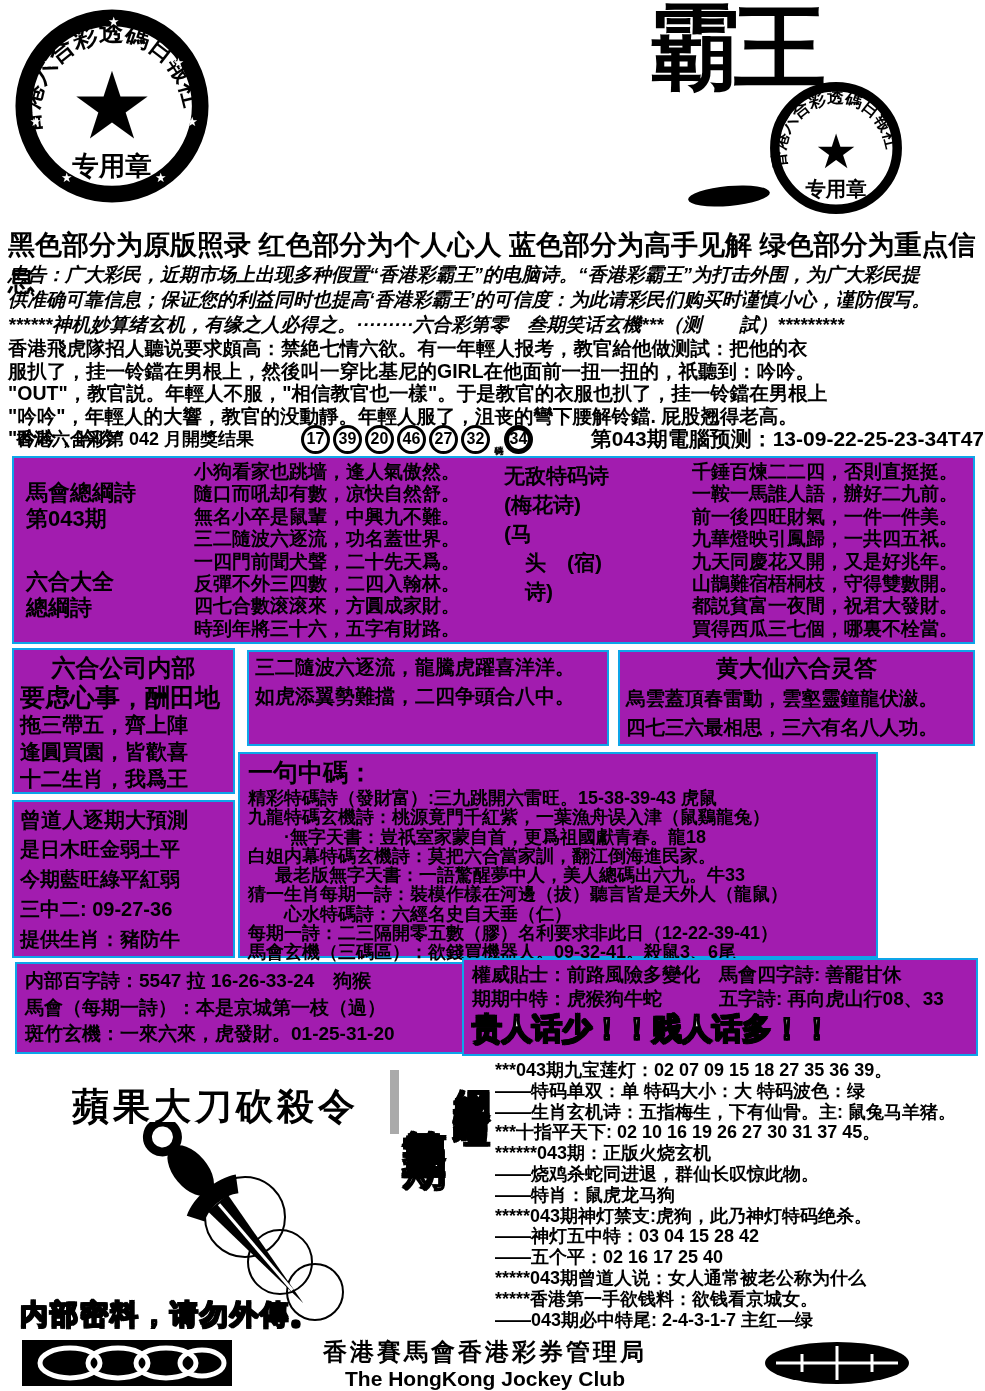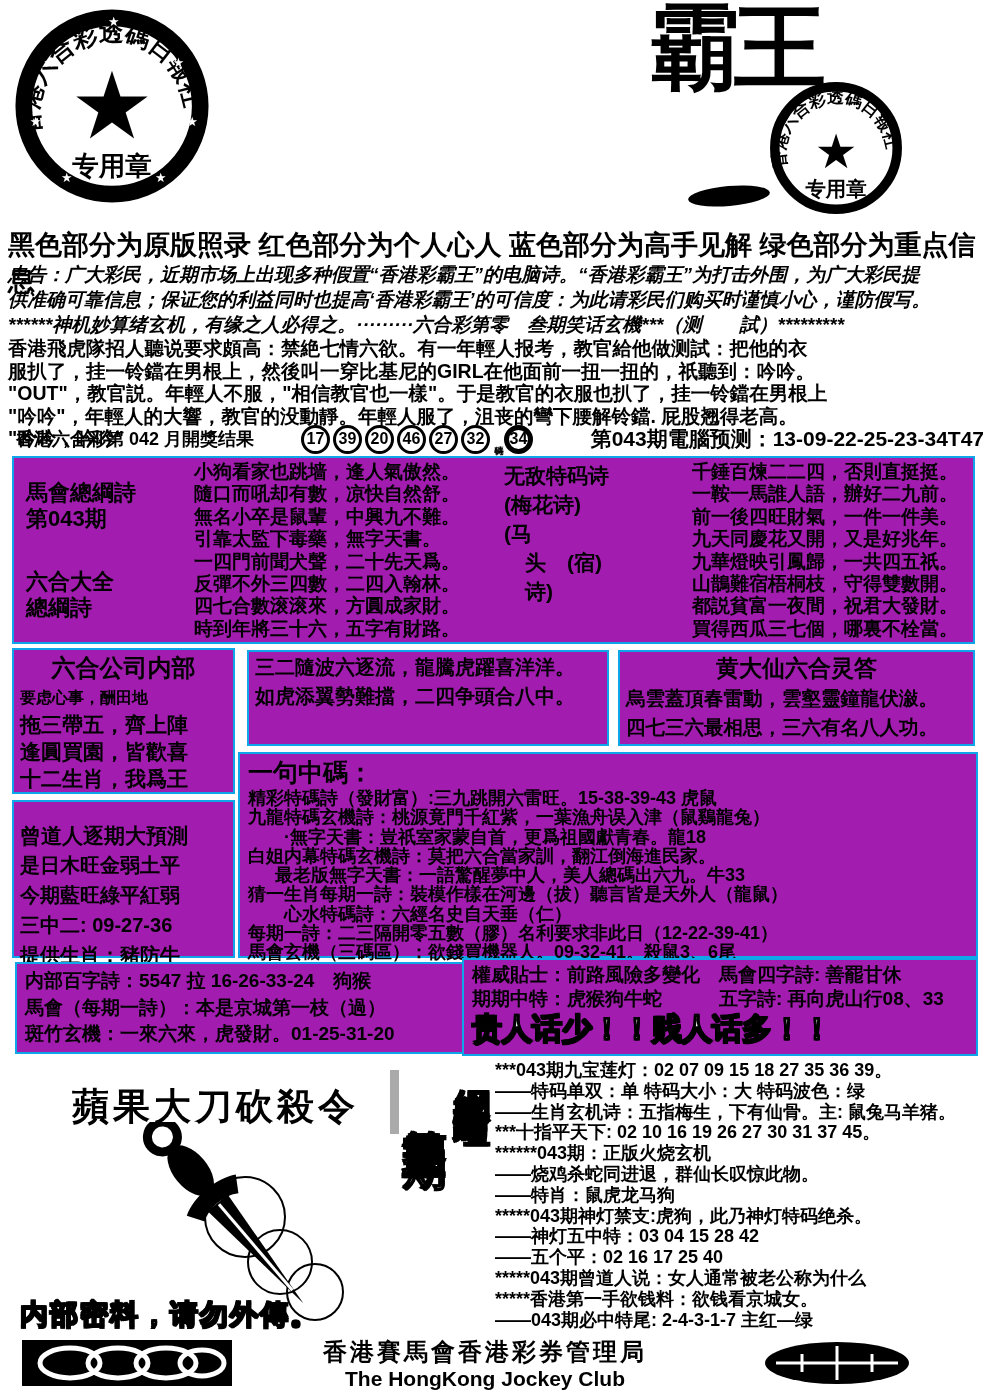--- a/index.html
+++ b/index.html
@@ -110,50 +110,50 @@
         </div>
       <div>
           <div class="b line" style="font-size:22px;line-height:26px;">六合大全</div>
           <div class="b line" style="font-size:22px;line-height:26px;">總綱詩</div>
         </div>
     </div>
     <div style="width:302px;">
         <div class="poem-line">小狗看家也跳墙，逢人氣傲然。</div>
         <div class="poem-line">隨口而吼却有數，凉快自然舒。</div>
         <div class="poem-line">無名小卒是鼠輩，中興九不難。</div>
-        <div class="poem-line">引靠太監下毒藥，無字天書。</div>
+        <div class="poem-line">三二隨波六逐流，功名蓋世界。</div>
         <div class="poem-line">一四門前聞犬聲，二十先天爲。</div>
         <div class="poem-line">反彈不外三四數，二四入翰林。</div>
         <div class="poem-line">四七合數滚滚來，方圓成家財。</div>
         <div class="poem-line">時到年將三十六，五字有財路。</div>
       </div>
     <div style="width:188px;padding-left:8px;">
         <div class="b line" style="font-size:21px;line-height:29px;">无敌特码诗</div>
         <div class="b line" style="font-size:21px;line-height:29px;">(梅花诗)</div>
         <div class="b line" style="font-size:21px;line-height:29px;"></div>
         <div class="b line" style="font-size:21px;line-height:29px;">(马</div>
         <div class="b line" style="font-size:21px;line-height:29px;">　头　(宿)</div>
         <div class="b line" style="font-size:21px;line-height:29px;">　诗)</div>
       </div>
     <div style="flex:1;">
         <div class="poem-line">千錘百煉二二四，否則直挺挺。</div>
         <div class="poem-line">一鞍一馬誰人語，辦好二九前。</div>
         <div class="poem-line">前一後四旺財氣，一件一件美。</div>
+        <div class="poem-line">九華燈映引鳳歸，一共四五祇。</div>
         <div class="poem-line">九天同慶花又開，又是好兆年。</div>
-        <div class="poem-line">九華燈映引鳳歸，一共四五祇。</div>
         <div class="poem-line">山鵲難宿梧桐枝，守得雙數開。</div>
         <div class="poem-line">都説貧富一夜間，祝君大發財。</div>
         <div class="poem-line">買得西瓜三七個，哪裏不栓當。</div>
       </div>
   </div>
 
   <div class="abs box" style="left:12px;top:648px;width:223px;height:146px;padding:2px 6px;">
     <div class="b" style="font-size:24px;text-align:center;">六合公司内部</div>
     <div>
-        <div class="b line" style="font-size:16px;line-height:27px;">要虑心事，酬田地</div>
+        <div class="b line" style="font-size:25px;line-height:27px;">要虑心事，酬田地</div>
         <div class="b line" style="font-size:21px;line-height:27px;">拖三帶五，齊上陣</div>
         <div class="b line" style="font-size:21px;line-height:27px;">逢圓買園，皆歡喜</div>
         <div class="b line" style="font-size:21px;line-height:27px;">十二生肖，我爲王</div>
       </div>
   </div>
 
   <div class="abs box" style="left:247px;top:650px;width:362px;height:96px;padding:1px 6px;">
     <div>
         <div class="b line" style="font-size:20px;line-height:29px;">三二隨波六逐流，龍騰虎躍喜洋洋。</div>
         <div class="b line" style="font-size:20px;line-height:29px;">如虎添翼勢難擋，二四争頭合八中。</div>
@@ -161,36 +161,36 @@
   </div>
 
   <div class="abs box" style="left:618px;top:650px;width:357px;height:96px;padding:1px 6px;">
     <div class="b" style="font-size:23px;text-align:center;">黄大仙六合灵答</div>
     <div>
         <div class="b line" style="font-size:19.5px;line-height:29px;">烏雲蓋頂春雷動，雲壑靈鐘龍伏潊。</div>
         <div class="b line" style="font-size:19.5px;line-height:29px;">四七三六最相思，三六有名八人功。</div>
       </div>
   </div>
 
-  <div class="abs box" style="left:238px;top:752px;width:740px;height:206px;padding:2px 8px;">
+  <div class="abs box" style="left:238px;top:752px;width:640px;height:206px;padding:2px 8px;">
     <div class="b" style="font-size:25px;">一句中碼：</div>
     <div>
         <div class="b line" style="font-size:18px;line-height:19.3px;">精彩特碼詩（發財富）:三九跳開六雷旺。15-38-39-43 虎鼠</div>
         <div class="b line" style="font-size:18px;line-height:19.3px;">九龍特碼玄機詩：桃源竟門千紅紫，一葉漁舟误入津（鼠鷄龍兔）</div>
         <div class="b line" style="font-size:18px;line-height:19.3px;">　　·無字天書：豈祇室家蒙自首，更爲祖國獻青春。龍18</div>
         <div class="b line" style="font-size:18px;line-height:19.3px;">白姐内幕特碼玄機詩：莫把六合當家訓，翻江倒海進民家。</div>
         <div class="b line" style="font-size:18px;line-height:19.3px;margin-left:27px;">最老版無字天書：一語驚醒夢中人，美人總碼出六九。牛33</div>
         <div class="b line" style="font-size:18px;line-height:19.3px;">猜一生肖每期一詩：裝模作樣在河邊（拔）聽言皆是天外人（龍鼠）</div>
         <div class="b line" style="font-size:18px;line-height:19.3px;">　　心水特碼詩：六經名史自天垂（仁）</div>
         <div class="b line" style="font-size:18px;line-height:19.3px;">每期一詩：二三隔開零五數（膠）名利要求非此日（12-22-39-41）</div>
         <div class="b line" style="font-size:18px;line-height:19.3px;">馬會玄機（三碼區）：欲錢買機器人。09-32-41。殺鼠3、6尾</div>
       </div>
   </div>
 
-  <div class="abs box" style="left:12px;top:800px;width:223px;height:158px;padding:20px 6px;">
+  <div class="abs box" style="left:12px;top:800px;width:223px;height:158px;padding:4px 6px;">
     <div class="b" style="font-size:21px;">曾道人逐期大預測</div>
     <div>
         <div class="b line" style="font-size:20px;line-height:30px;">是日木旺金弱土平</div>
         <div class="b line" style="font-size:20px;line-height:30px;">今期藍旺綠平紅弱</div>
         <div class="b line" style="font-size:20px;line-height:30px;">三中二: 09-27-36</div>
         <div class="b line" style="font-size:20px;line-height:30px;">提供生肖：豬防牛</div>
       </div>
   </div>
 
   <div class="abs box" style="left:15px;top:962px;width:460px;height:92px;padding:4px 8px;">

